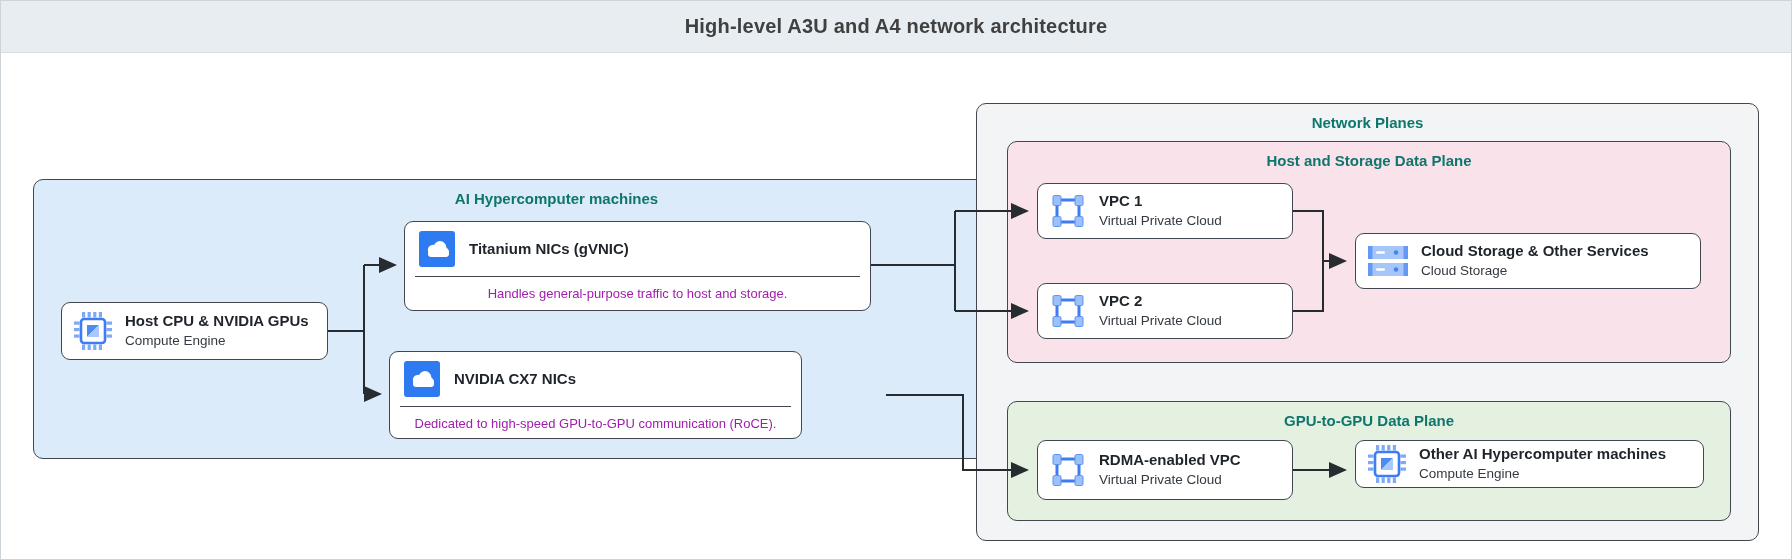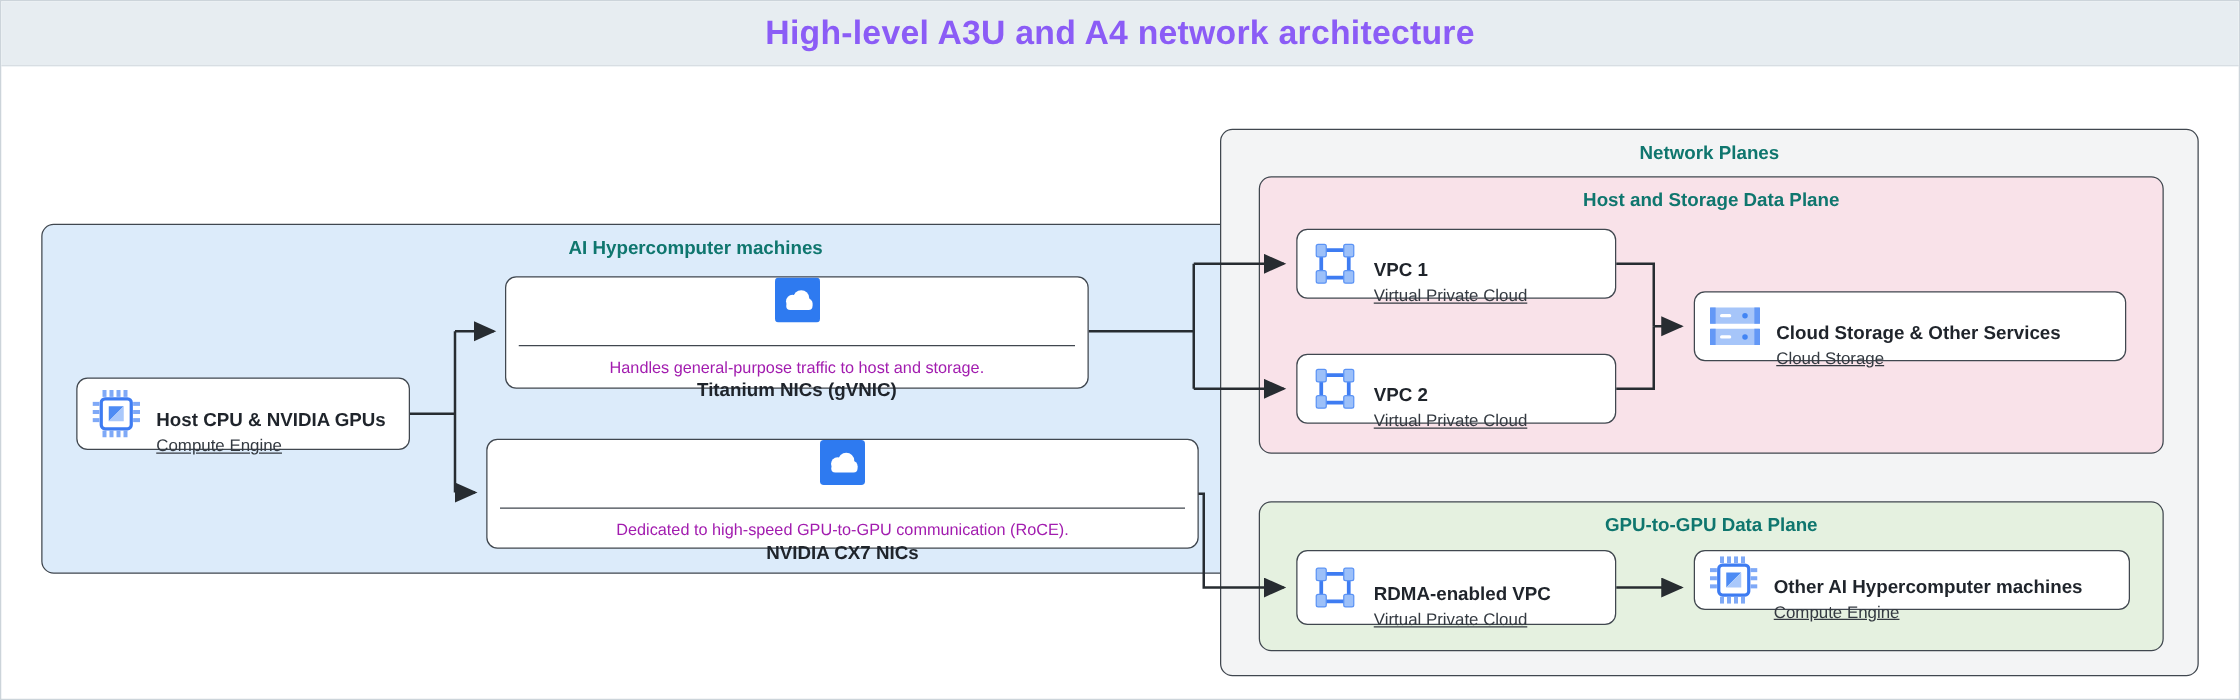--- a/index.html
+++ b/index.html
@@ -6,43 +6,43 @@
   .canvas{
     position:relative;width:1790px;height:558px;
     border:1px solid #ccd4da;background:#ffffff;
     font-family:"Liberation Sans",sans-serif;overflow:hidden;
   }
   .header{
     position:absolute;left:0;top:0;width:100%;height:52px;
     background:#e7edf1;border-bottom:1px solid #d8dee3;
     display:flex;align-items:center;justify-content:center;box-sizing:border-box;
   }
-  .header-title{font-size:27px;font-weight:bold;color:#8b5cf6;letter-spacing:.2px;}
+  .header-title{font-size:20px;font-weight:bold;color:#404040;letter-spacing:.2px;}
   .container{
     position:absolute;border:1.5px solid #40474f;border-radius:10px;box-sizing:border-box;
   }
   .container-label{
     text-align:center;font-size:15px;font-weight:bold;color:#0f766e;padding-top:10px;
   }
   .c-blue{background:#dcebfa;}
   .c-gray{background:#f3f4f5;}
   .c-pink{background:#f9e2e9;}
   .c-green{background:#e5f1e0;}
   .node{
     position:absolute;background:#fff;border:1.5px solid #40474f;border-radius:9px;
     box-sizing:border-box;display:flex;align-items:center;gap:13px;padding:0 12px;
   }
   .node-text{display:flex;flex-direction:column;justify-content:center;}
-  .node-title{font-size:15px;font-weight:bold;color:#1f242b;line-height:1.25;margin-top:32px;}
-  .node-sub{font-size:13.5px;color:#343a41;line-height:1.3;margin-top:1px;text-decoration:underline;}
+  .node-title{font-size:15px;font-weight:bold;color:#1f242b;line-height:1.25;}
+  .node-sub{font-size:13.5px;color:#343a41;line-height:1.3;margin-top:1px;}
   .nic{
     position:absolute;background:#fff;border:1.5px solid #40474f;border-radius:9px;
     box-sizing:border-box;
   }
-  .nic-head{display:flex;align-items:center;gap:14px;height:54px;padding:0 14px;flex-direction:column;}
+  .nic-head{display:flex;align-items:center;gap:14px;height:54px;padding:0 14px;}
   .nic-divider{border-top:1.5px solid #40474f;margin:0 10px;}
   .nic-desc{text-align:center;font-size:13px;color:#a21caf;padding-top:9px;}
   .icon{display:inline-flex;flex:0 0 auto;}
   svg.lines{position:absolute;left:0;top:0;pointer-events:none;}
 </style>
 </head>
 <body>
 
 <div class="canvas">
 
@@ -131,21 +131,21 @@
             <rect x="9" y="19.5" width="21" height="6.5" rx="3.2"></rect>
           </g>
         </svg>
       </span>
       <span class="node-title">Titanium NICs (gVNIC)</span>
     </div>
     <div class="nic-divider"></div>
     <div class="nic-desc">Handles general-purpose traffic to host and storage.</div>
   </div>
 
-  <div class="nic" style="left:388px;top:350px;width:570px;height:88px;">
+  <div class="nic" style="left:388px;top:350px;width:413px;height:88px;">
     <div class="nic-head">
       <span class="icon">
         <svg width="36" height="36" viewBox="0 0 36 36">
           <rect x="0" y="0" width="36" height="36" rx="3" fill="#2e7af0"></rect>
           <g fill="#ffffff">
             <circle cx="14" cy="19" r="5.2"></circle>
               <circle cx="21" cy="16.5" r="6.4"></circle>
               <circle cx="25.5" cy="21" r="4.6"></circle>
             <rect x="9" y="19.5" width="21" height="6.5" rx="3.2"></rect>
           </g>

